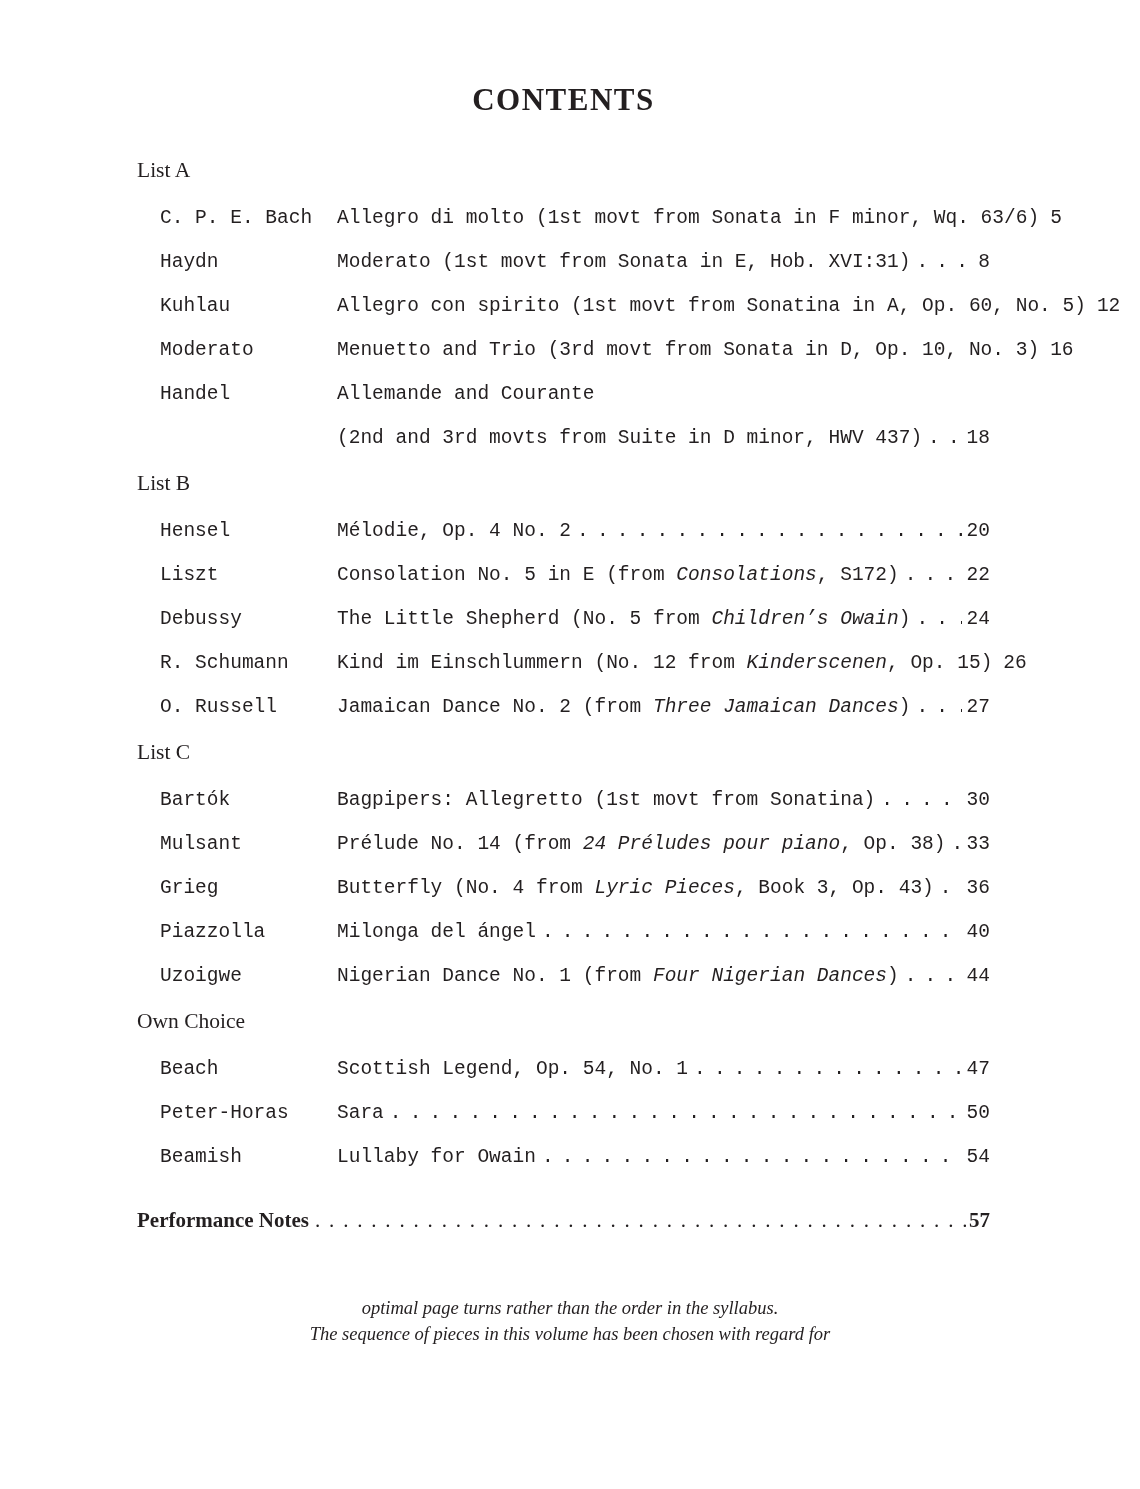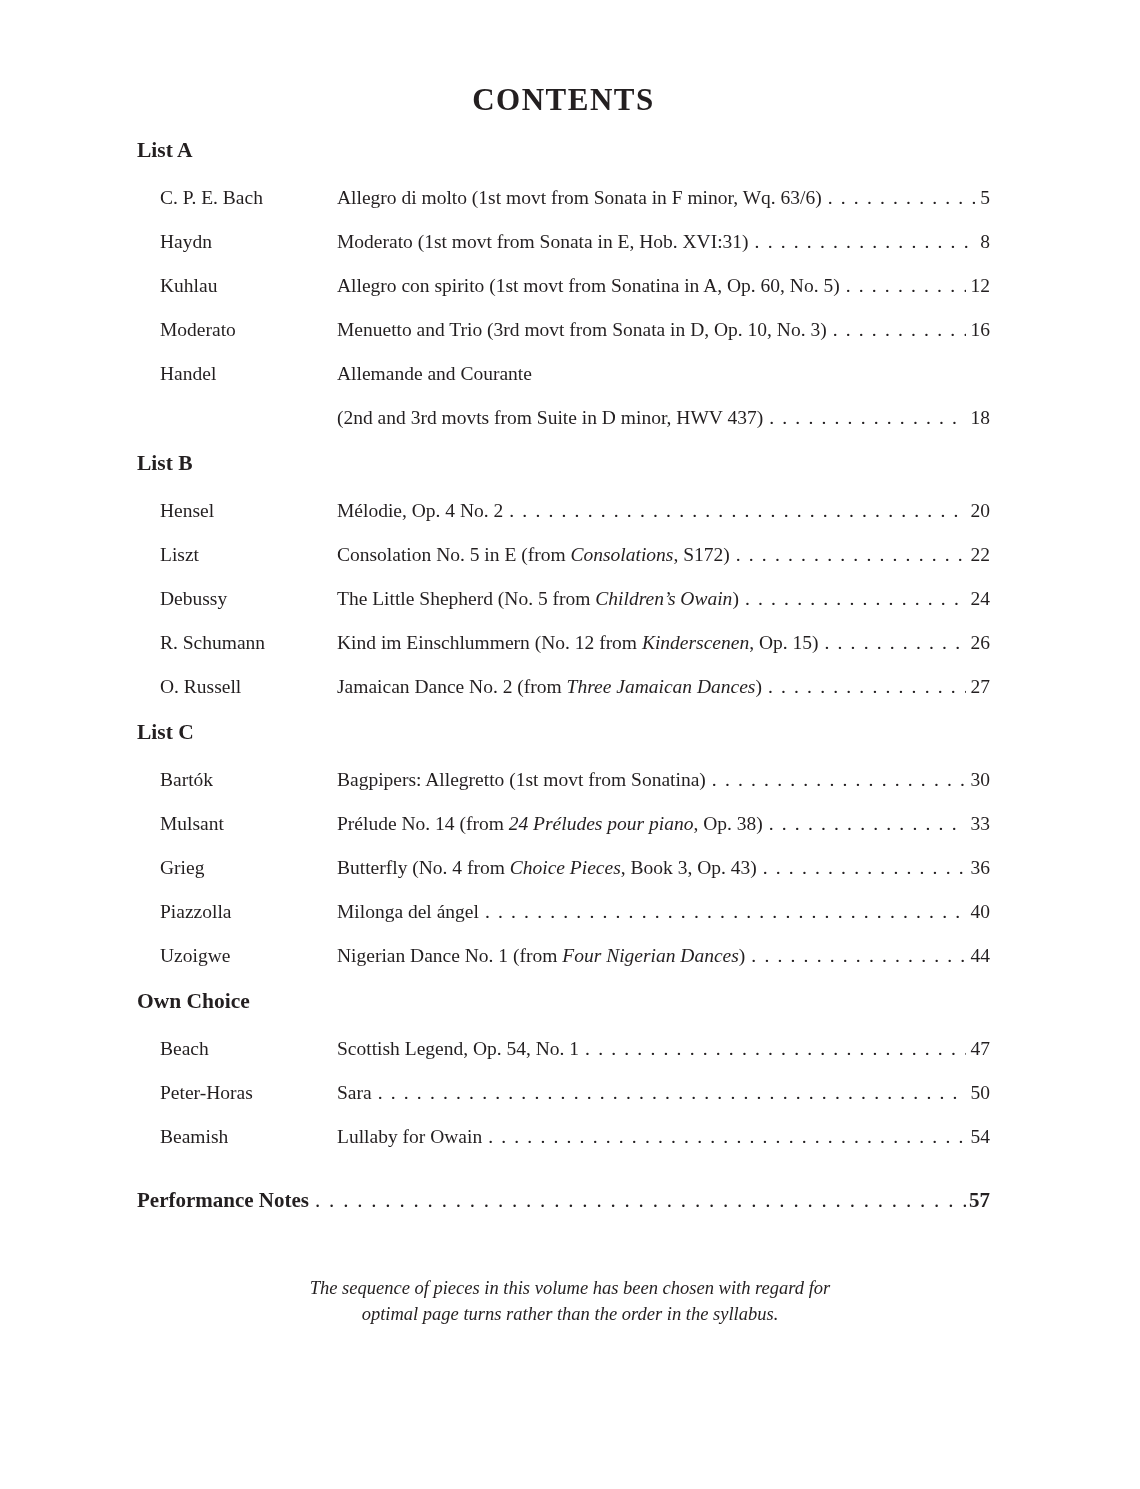--- a/index.html
+++ b/index.html
@@ -6,42 +6,43 @@
   body {
     width: 1140px; height: 1489px;
     background: #ffffff;
     color: #231f20;
     font-family: "Liberation Serif", "DejaVu Serif", serif;
     overflow: hidden;
   }
   .page { padding: 84px 150px 0 137px; }
 
   .title {
-    margin: 0 0 24px 0;
+    margin: 0 0 44px 0;
     text-align: center;
     font-size: 31px;
     line-height: 31px;
     font-weight: bold;
     letter-spacing: 1.5px;
   }
 
   .section-heading {
     font-size: 21.5px;
     line-height: 22px;
-    font-weight: bold;
+    font-weight: normal;
     margin: 14px 0 27px 0;
   }
 
   .toc-row {
     display: flex;
     align-items: flex-start;
     font-size: 19.5px;
     line-height: 20px;
     margin-bottom: 24px;
     white-space: nowrap;
+    font-family: Liberation Mono, monospace;
   }
   .composer {
     flex: none;
     width: 188px;
     padding-left: 23px;
     box-sizing: border-box;
   }
   .piece-title { flex: none; margin-left: 12px; }
   .piece-title .it { font-style: italic; }
   .leader {
@@ -154,21 +155,21 @@
         <span class="page-num">30</span>
       </div>
       <div class="toc-row">
         <span class="composer">Mulsant</span>
         <span class="piece-title"><span>Prélude No. 14 (from </span><span class="it">24 Préludes pour piano</span><span>, Op. 38)</span></span>
         <span class="leader">............................................................................................................................................</span>
         <span class="page-num">33</span>
       </div>
       <div class="toc-row">
         <span class="composer">Grieg</span>
-        <span class="piece-title"><span>Butterfly (No. 4 from </span><span class="it">Choice Pieces</span><span>, Book 3, Op. 43)</span></span>
+        <span class="piece-title"><span>Butterfly (No. 4 from </span><span class="it">Lyric Pieces</span><span>, Book 3, Op. 43)</span></span>
         <span class="leader">............................................................................................................................................</span>
         <span class="page-num">36</span>
       </div>
       <div class="toc-row">
         <span class="composer">Piazzolla</span>
         <span class="piece-title"><span>Milonga del ángel</span></span>
         <span class="leader">............................................................................................................................................</span>
         <span class="page-num">40</span>
       </div>
       <div class="toc-row">
@@ -198,16 +199,16 @@
       </div>
     </div>
 
   <div class="perf-row">
     <span class="perf-label">Performance Notes</span>
     <span class="leader">............................................................................................................................................</span>
     <span class="page-num">57</span>
   </div>
 
   <div class="footer">
+    <div>optimal page turns rather than the order in the syllabus.</div>
     <div>The sequence of pieces in this volume has been chosen with regard for</div>
-    <div>optimal page turns rather than the order in the syllabus.</div>
   </div>
 </div>
 
 </body></html>

